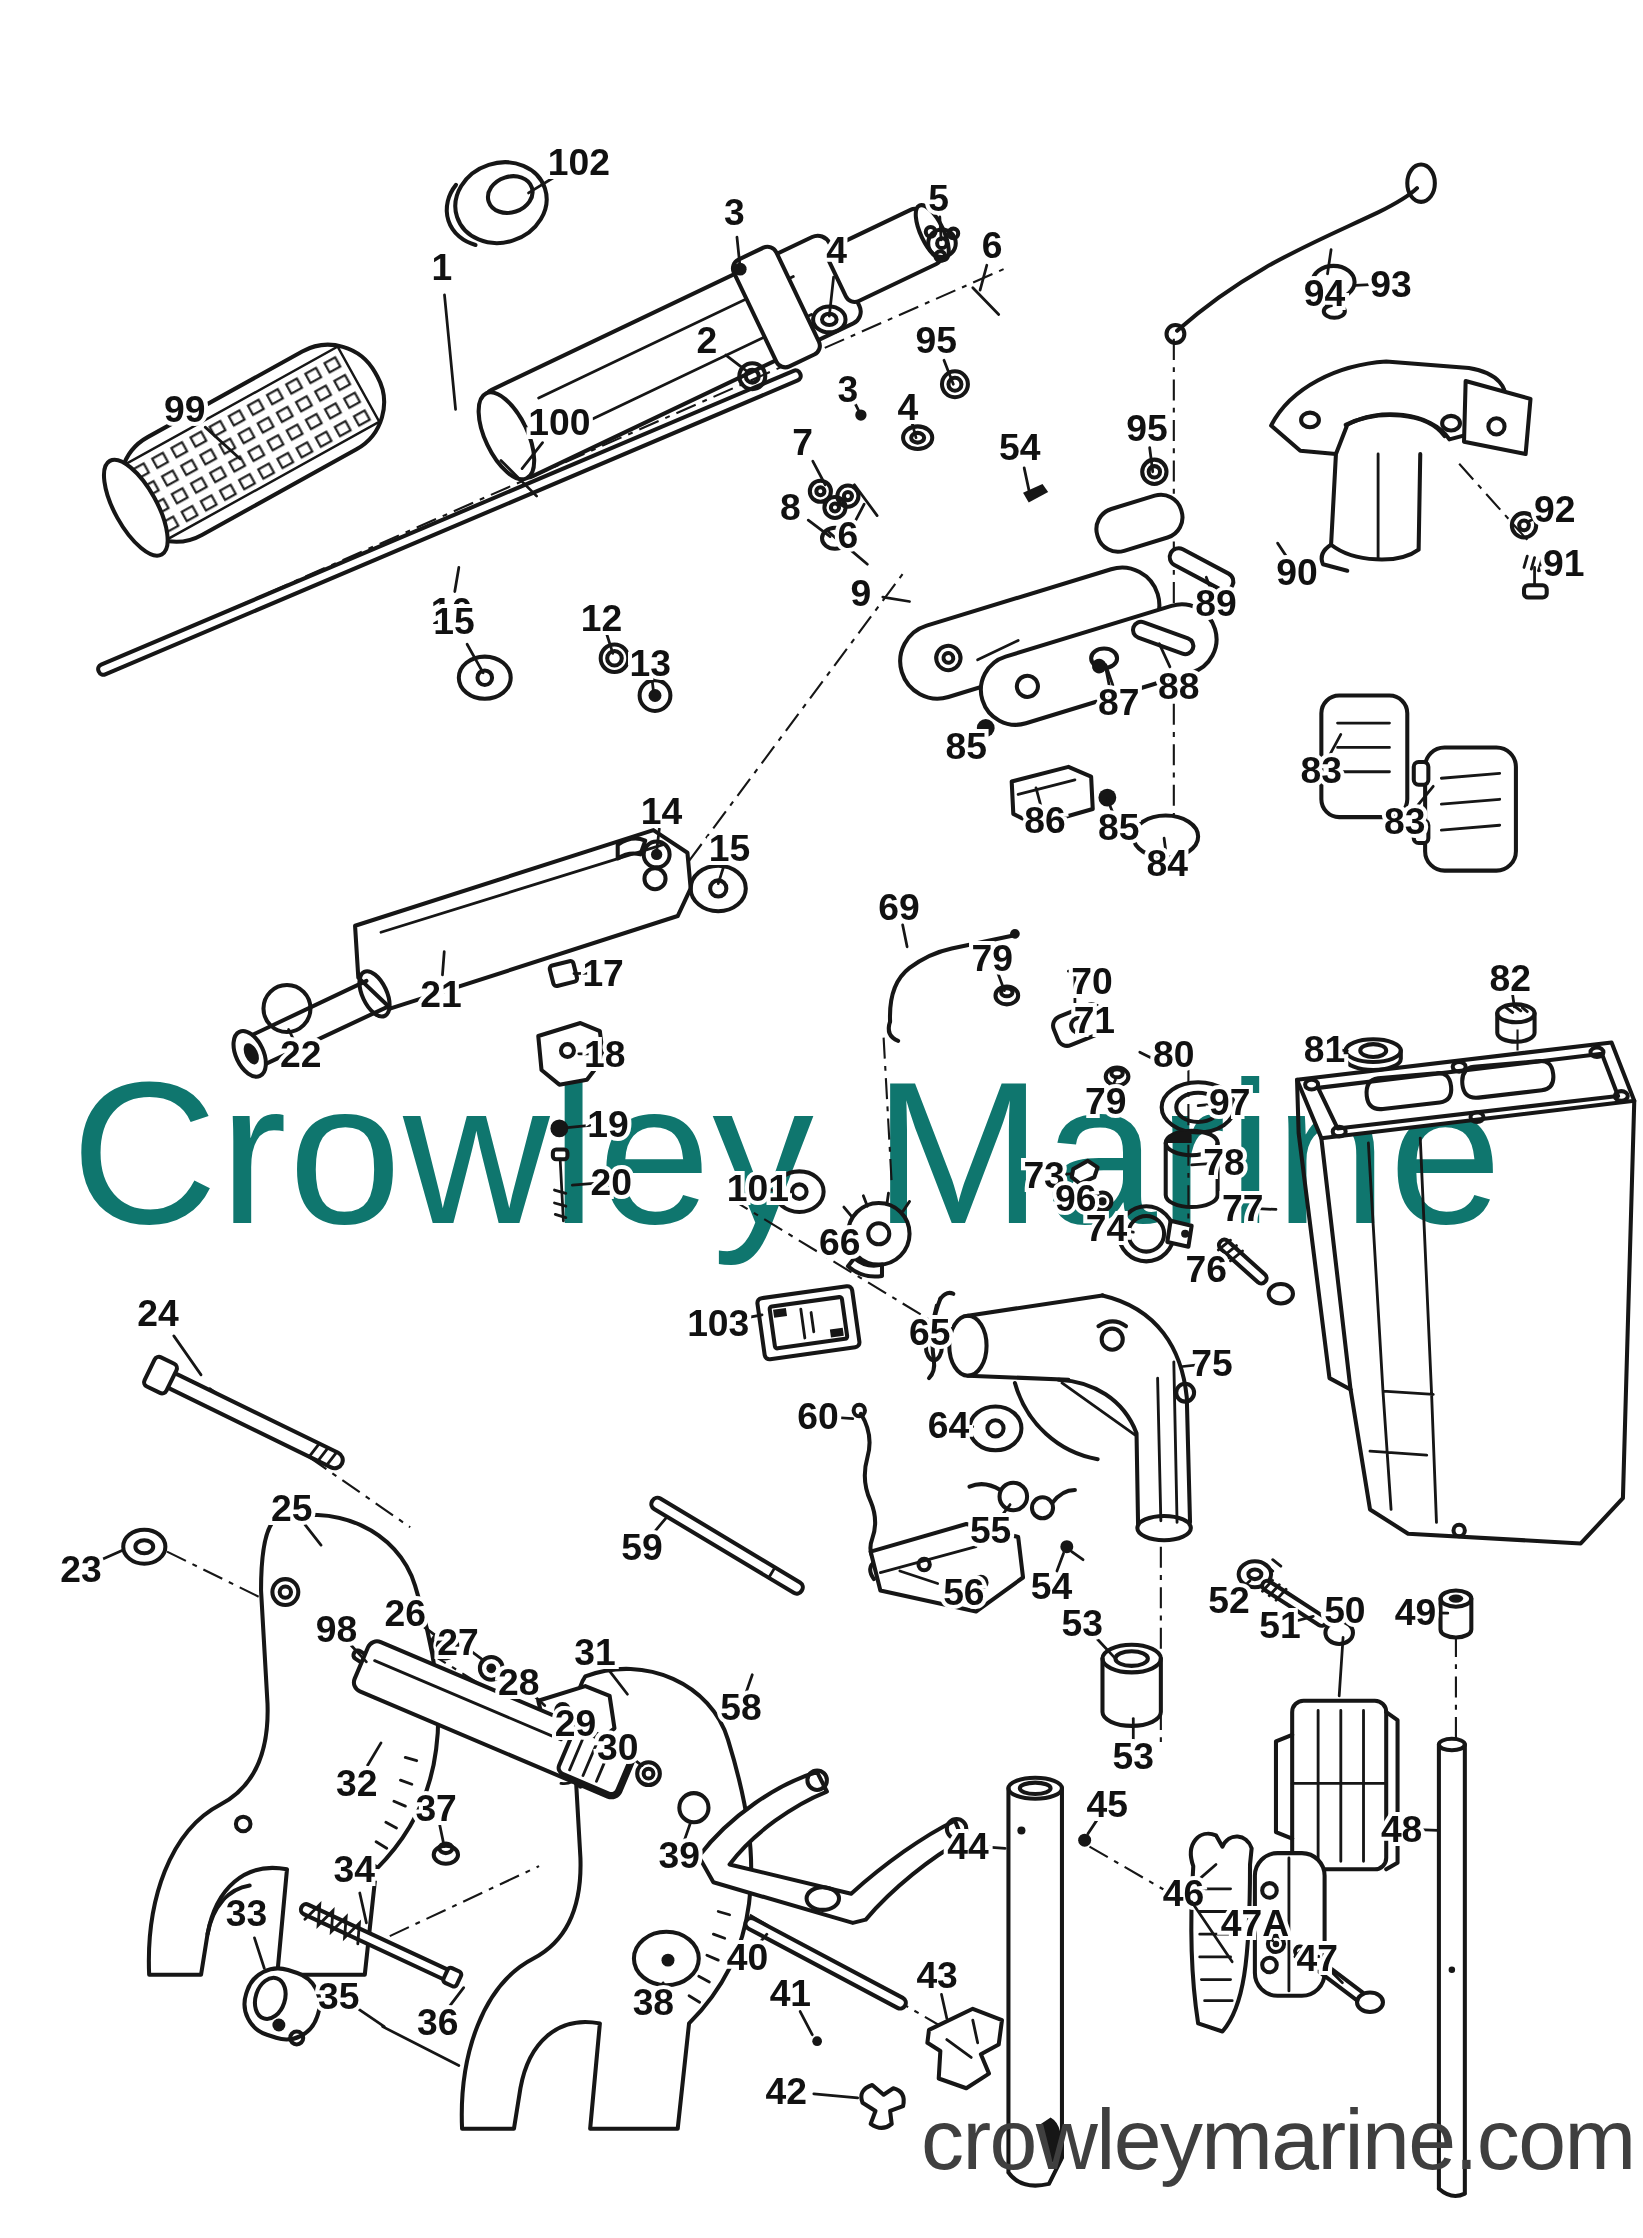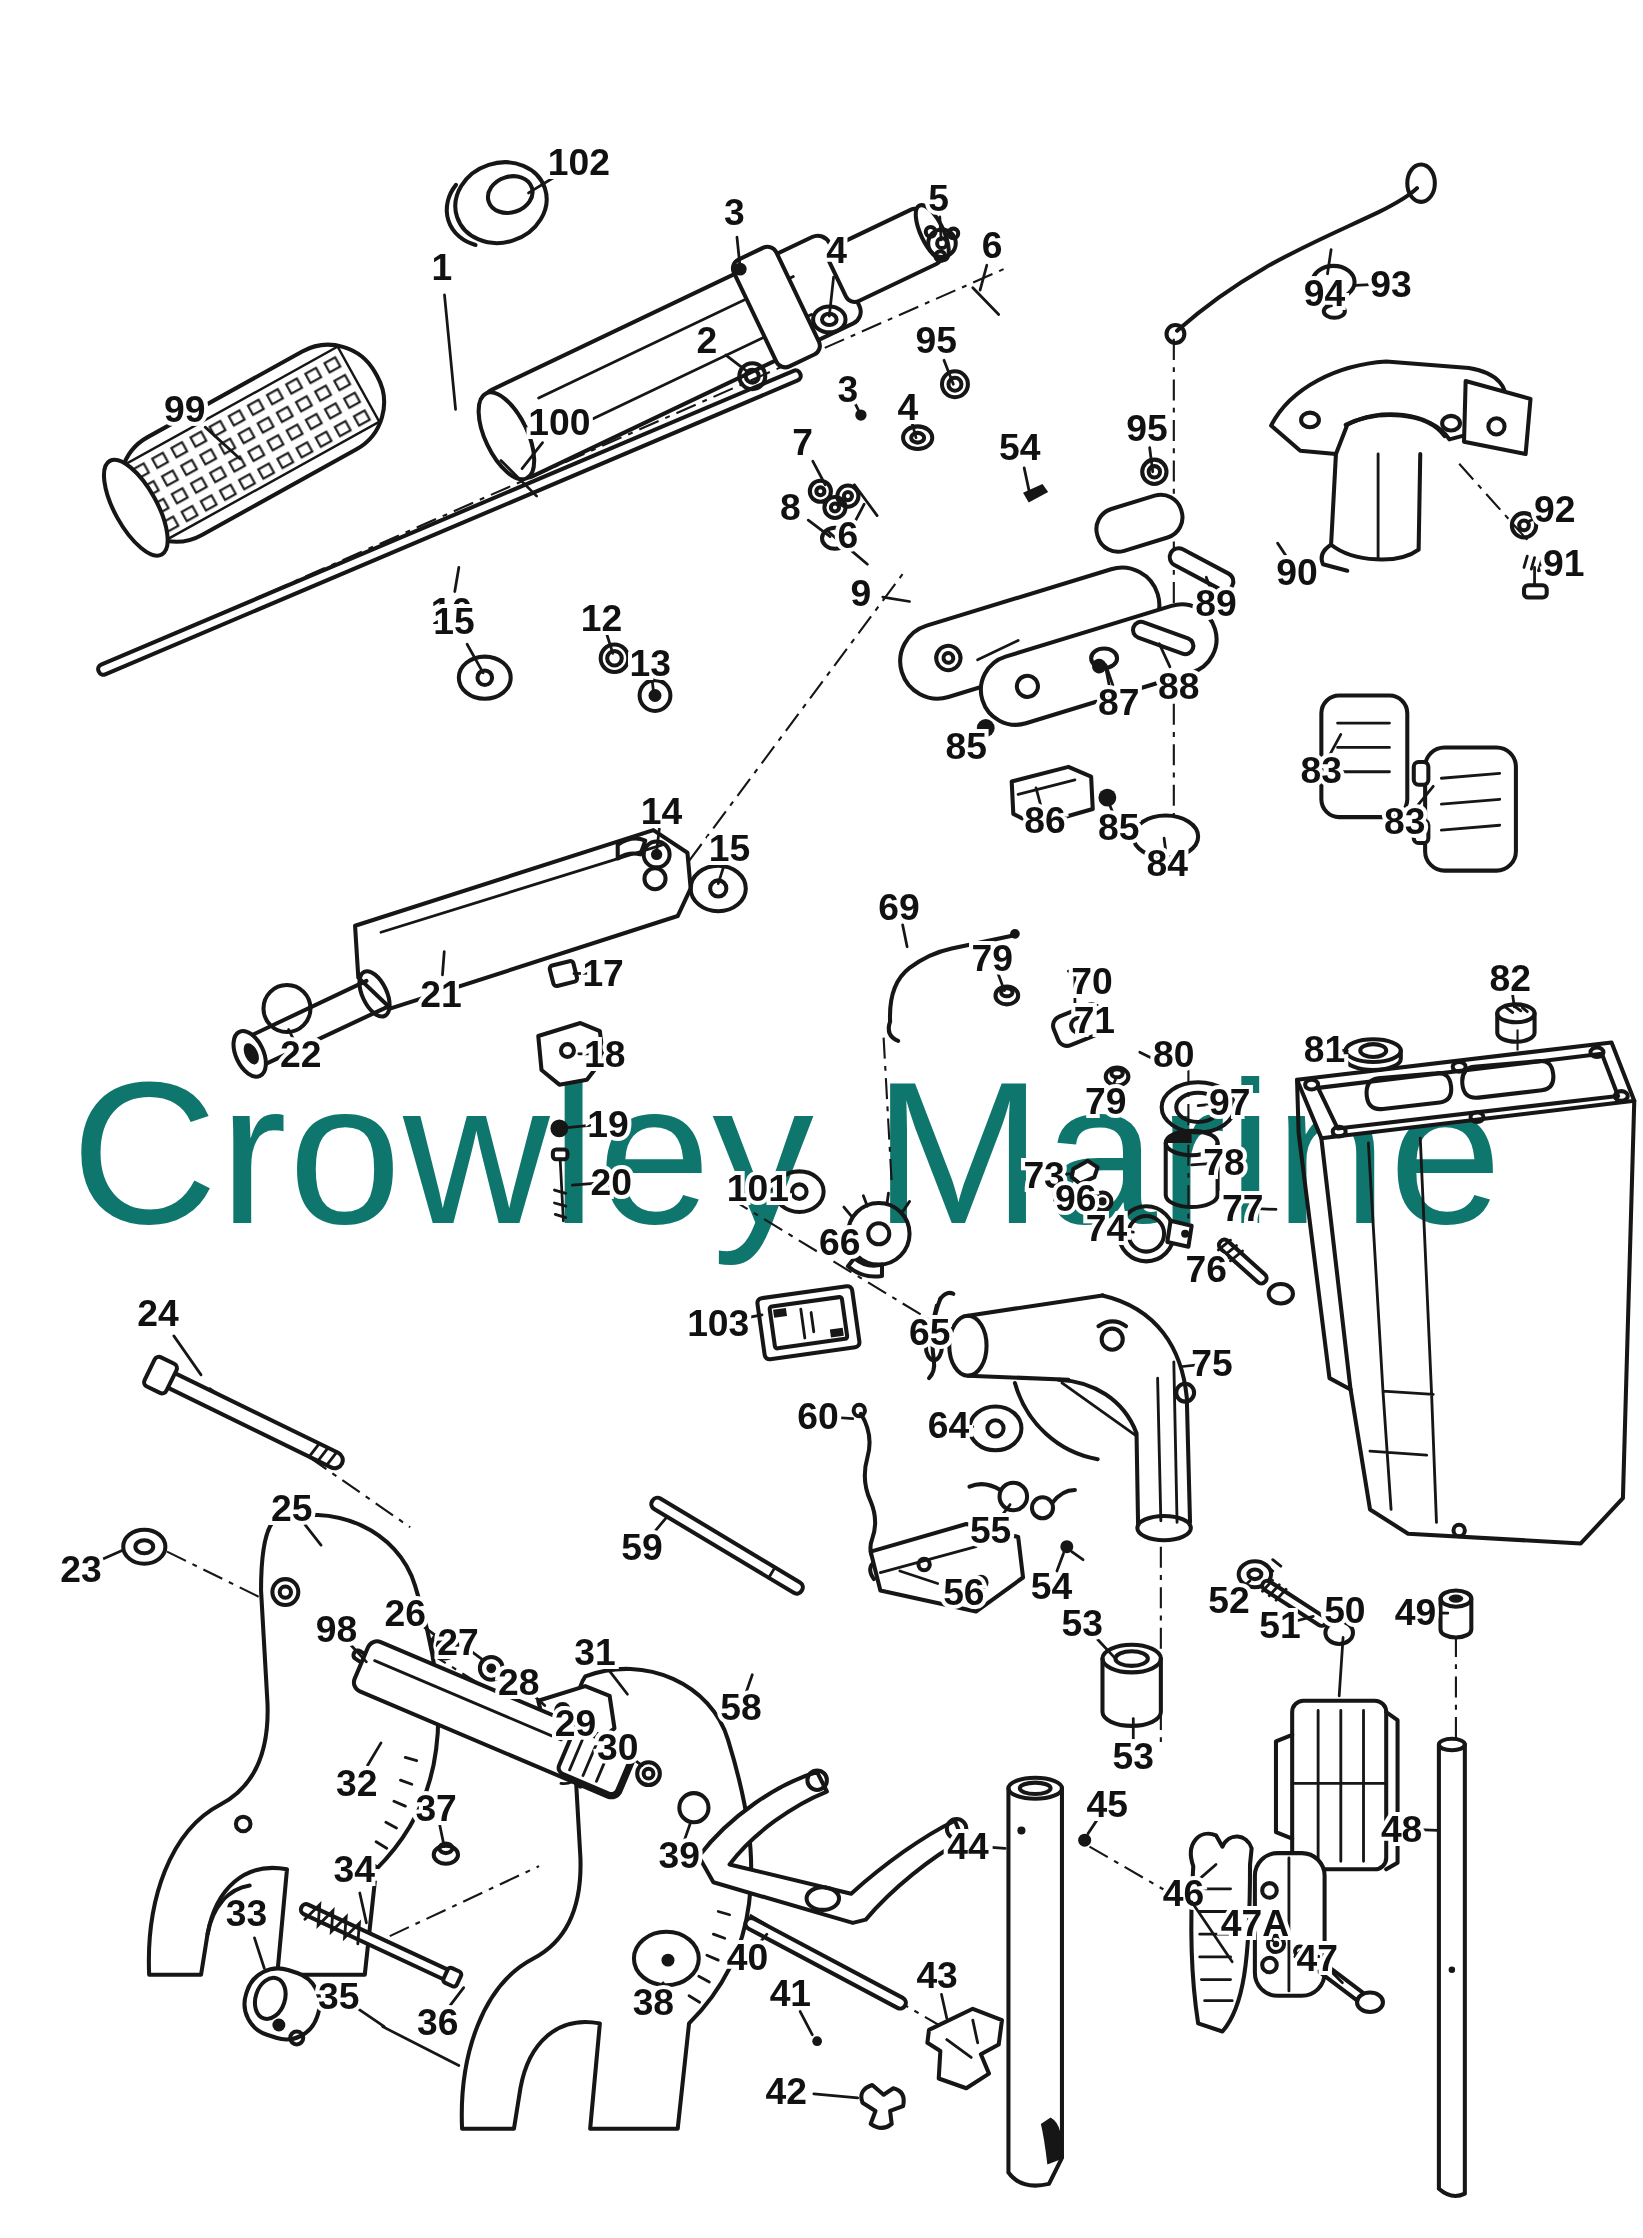--- a/index.html
+++ b/index.html
@@ -632,14 +632,15 @@
         <text x="1548" y="2388" class="lbl">47A</text>
         <line x1="1639.0" y1="2428.9" x2="1656" y2="2446" class="lead" stroke="#161616"></line>
         <text x="1625" y="2431" class="lbl">47</text>
         <line x1="1398.0" y1="2145.3" x2="1398" y2="2120" class="lead" stroke="#161616"></line>
         <text x="1398" y="2182" class="lbl">53</text>
         <line x1="1470" y1="2346" x2="1520" y2="2420" class="lead" stroke="#161616"></line>
         <line x1="1206" y1="814" x2="1256" y2="790" class="lead" stroke="#161616"></line>
       </g>
   </svg>
 
+  <div class="footer" style="color: rgb(63, 63, 63);">crowleymarine.com</div>
 </div>
 
 
 </body></html>

